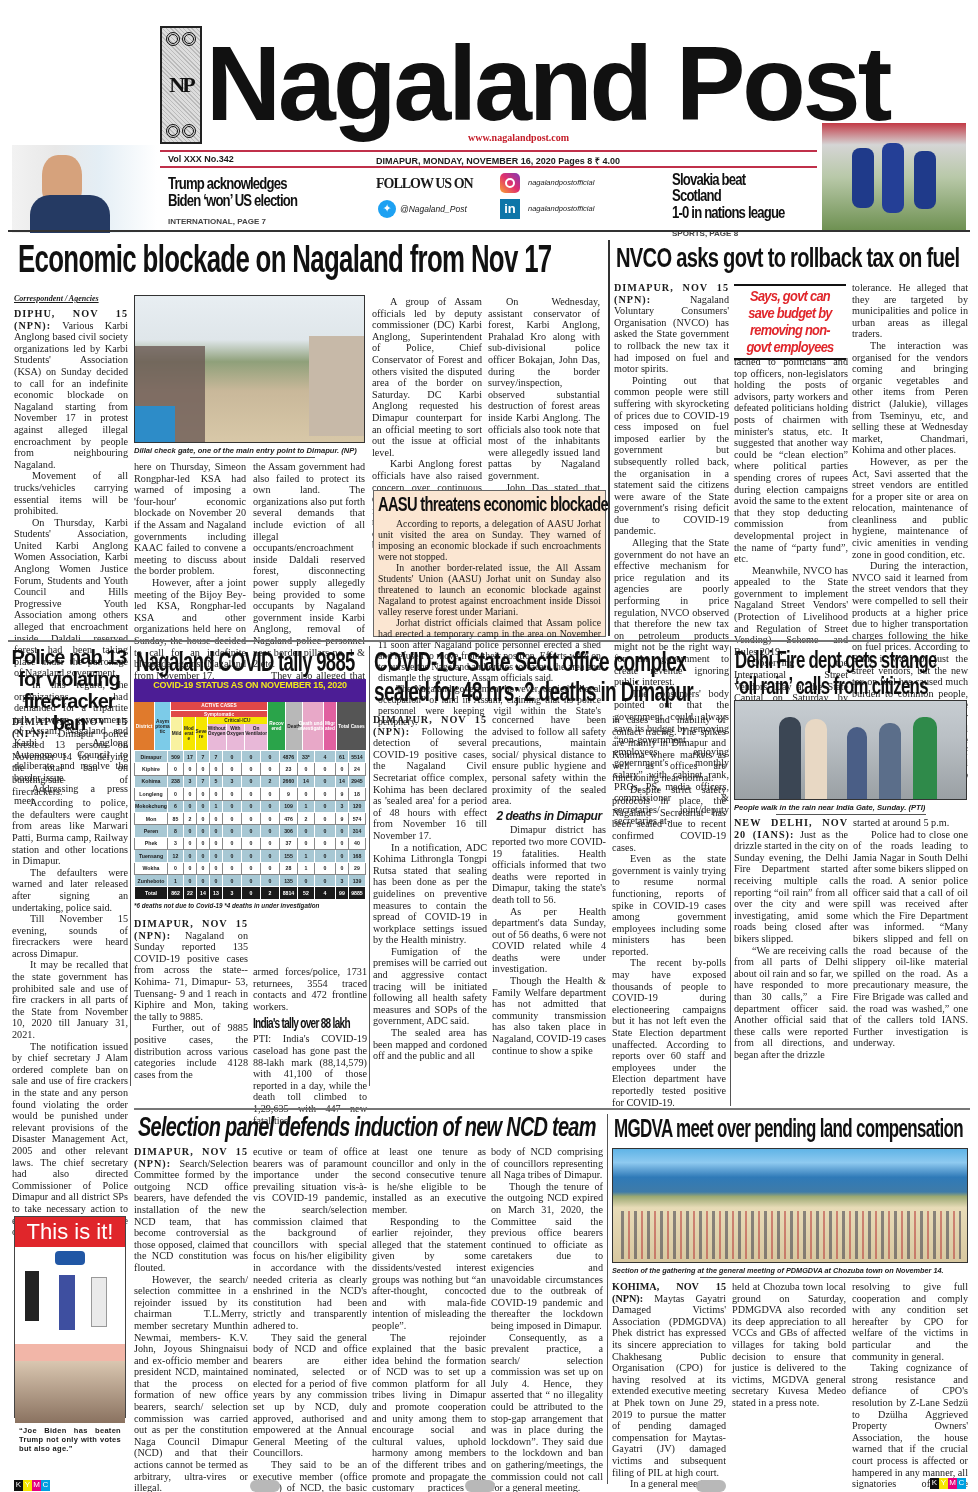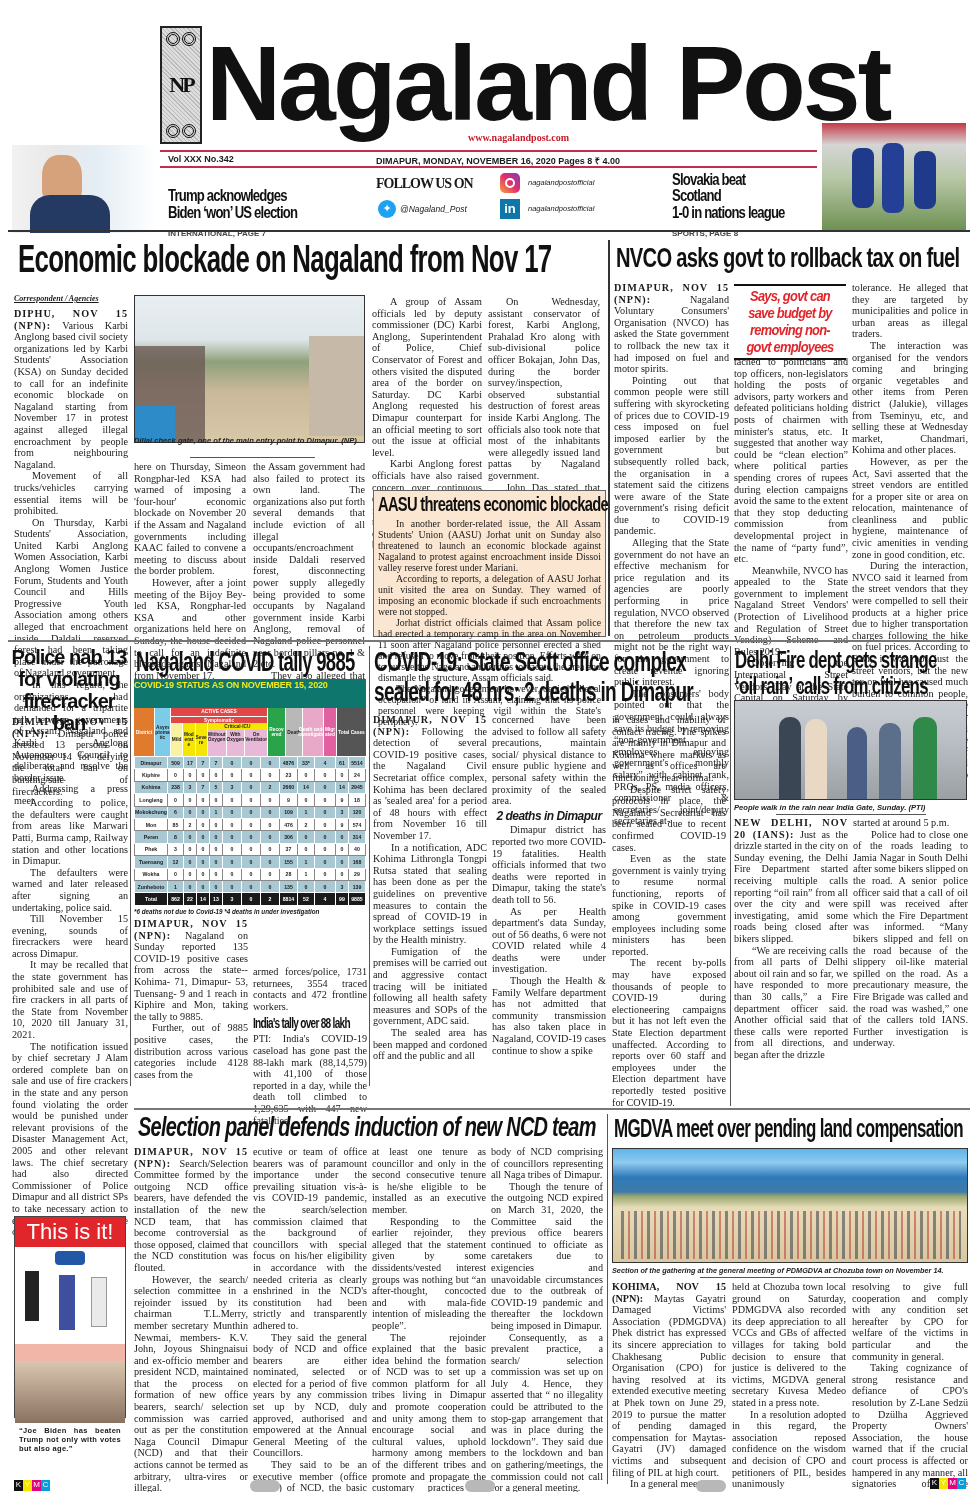--- a/index.html
+++ b/index.html
@@ -44,21 +44,21 @@
     <div style="position:absolute;left:30px;top:25px;width:22px;height:60px;background:#1f3a8a;border-radius:8px"></div>
     <div style="position:absolute;left:60px;top:20px;width:22px;height:70px;background:#243f96;border-radius:8px"></div>
     <div style="position:absolute;left:92px;top:28px;width:22px;height:58px;background:#1f3a8a;border-radius:8px"></div>
   </div>
 
   <div class="rule" style="left:160px;top:150px;width:657px;height:2px;background:#c0304a"></div>
   <div class="abs" style="left:168px;top:154px;font-family:'Liberation Sans',sans-serif;font-size:9px;font-weight:bold">Vol XXX No.342</div>
   <div class="abs" style="left:376px;top:154px;font-family:'Liberation Sans',sans-serif;font-size:9px;font-weight:bold">DIMAPUR, MONDAY, NOVEMBER 16, 2020 Pages 8 ₹ 4.00</div>
   <div class="rule" style="left:160px;top:166px;width:657px;height:2px;background:#c0304a"></div>
 
-  <div class="abs" style="left:168px;top:188px;width:200px">
+  <div class="abs" style="left:168px;top:176px;width:200px">
     <div class="hl" style="font-size:16px;transform:scaleX(0.82)">Trump acknowledges</div>
     <div class="hl" style="font-size:16px;transform:scaleX(0.82);margin-top:1px">Biden ‘won’ US election</div>
     <div style="font-family:'Liberation Sans',sans-serif;font-size:8px;font-weight:bold;color:#444;margin-top:8px">INTERNATIONAL, PAGE 7</div>
   </div>
 
   <div class="abs" style="left:376px;top:172px;width:280px;height:56px">
     <div class="abs" style="left:0;top:4px;font-family:'Liberation Serif',serif;font-weight:bold;font-size:14px;letter-spacing:-1px">FOLLOW US ON</div>
     <div class="abs" style="left:124px;top:1px;width:20px;height:20px;border-radius:5px;background:linear-gradient(45deg,#f9a334,#e1306c,#833ab4)">
         <span style="position:absolute;left:5px;top:5px;width:10px;height:10px;border:2px solid #fff;border-radius:50%"></span>
       </div>
@@ -86,21 +86,21 @@
   <p>On Thursday, Karbi Students' Association, United Karbi Anglong Women Association, Karbi Anglong Women Justice Forum, Students and Youth Council and Hills Progressive Youth Association among others alleged that encroachment inside Daldali reserved forest had been taking place under the patronage of Nagaland government.</p>
   <p>In this regard, the organizations had demanded for a tripartite talk between governments of Assam, Nagaland and Karbi Anglong Autonomous Council to deliberate and resolve the border issue.</p>
   <p>Addressing a press meet</p>
 </div>
 
 <div class="photo" style="left:134px;top:295px;width:231px;height:148px;background:linear-gradient(180deg,#e8eef2 0,#dfe6ea 30%,#8fa07a 45%,#c9b89a 65%,#d8c8a8 100%)">
   <div style="position:absolute;left:0;top:50px;width:70px;height:98px;background:#6b5a55;opacity:.8"></div>
   <div style="position:absolute;left:0;top:110px;width:40px;height:38px;background:#2d8cc8"></div>
   <div style="position:absolute;right:0;top:40px;width:55px;height:100px;background:#c7b9a8"></div>
 </div>
-<div class="abs cap" style="left:134px;top:436px;width:235px">Dillai check gate, one of the main entry point to Dimapur. (NP)</div>
+<div class="abs cap" style="left:134px;top:446px;width:235px">Dillai check gate, one of the main entry point to Dimapur. (NP)</div>
 <div class="rule" style="left:190px;top:457px;width:125px;height:1px"></div>
 
 <div class="abs body" style="left:134px;top:461px;width:112px">
   <p class="first">here on Thursday, Simeon Rongphar-led KSA had warned of imposing a 'four-hour' economic blockade on November 20 if the Assam and Nagaland governments including KAAC failed to convene a meeting to discuss about the border problem.</p>
   <p>However, after a joint meeting of the Bijoy Bey-led KSA, Rongphar-led KSA and other organizations held here on Sunday, the house decided to call for an indefinite blockade against Nagaland from November 17.</p>
   <p>They said that the blockade has been called to protest against unabated illegal encroachment inside Karbi Anglong. They said that the Karbi Anglong Autonomous Council and</p>
 </div>
 <div class="abs body" style="left:253px;top:461px;width:112px">
   <p class="first">the Assam government had also failed to protect its own land. The organizations also put forth several demands that include eviction of all illegal occupants/encroachment inside Daldali reserved forest, disconnecting power supply allegedly being provided to some occupants by Nagaland government inside Karbi Anglong, removal of Nagaland police personnel near border pillars no. 1 &amp; 2 etc.</p>
   <p>They also alleged that encroachment activities by people from neighbouring state had increased since October last. They also alleged that encroachers frequently entered the district's Daldali Reserve Forest to cut down trees.</p>
@@ -110,22 +110,22 @@
   <p>Karbi Anglong forest officials have also raised concern over continuous encroachment by people from Nagaland by removing pillars demarcating the border between the two States.</p>
 </div>
 <div class="abs body" style="left:488px;top:296px;width:112px">
   <p>On Wednesday, assistant conservator of forest, Karbi Anglong, Prahalad Kro along with sub-divisional police officer Bokajan, John Das, during the border survey/inspection, observed substantial destruction of forest areas inside Karbi Anglong. The officials also took note that most of the inhabitants were allegedly issued land pattas by Nagaland government.</p>
   <p>John Das stated that the whole issue needed to be discussed between Assam and Nagaland governments.</p>
 </div>
 
 <div class="abs" style="left:373px;top:490px;width:233px;height:147px;background:#fbe6d2;border:1px solid #666;padding:2px 4px">
   <div class="hl" style="font-size:21px;transform:scaleX(0.7);white-space:nowrap">AASU threatens economic blockade</div>
   <div class="body" style="font-size:9.8px;line-height:11px;margin-top:4px">
+    <p>According to reports, a delegation of AASU Jorhat unit visited the area on Sunday. They warned of imposing an economic blockade if such encroachments were not stopped.</p>
     <p>In another border-related issue, the All Assam Students' Union (AASU) Jorhat unit on Sunday also threatened to launch an economic blockade against Nagaland to protest against encroachment inside Dissoi valley reserve forest under Mariani.</p>
-    <p>According to reports, a delegation of AASU Jorhat unit visited the area on Sunday. They warned of imposing an economic blockade if such encroachments were not stopped.</p>
     <p>Jorhat district officials claimed that Assam police had erected a temporary camp in the area on November 11 soon after Nagaland police personnel erected a shed and refused to move from their position. Efforts were on to pursue the Nagaland authorities to vacate the area and dismantle the structure, Assam officials said.</p>
     <p>The Nagaland government however, denied “illegal occupation” of land in Assam, claiming that its police personnel were keeping vigil within the State's periphery.</p>
   </div>
 </div>
 
 <div class="rule" style="left:608px;top:240px;width:2px;height:396px;background:#333"></div>
 <div class="abs hl" style="left:616px;top:244px;font-size:28px;transform:scaleX(0.72);white-space:nowrap">NVCO asks govt to rollback tax on fuel</div>
 <div class="abs body" style="left:614px;top:282px;width:115px">
   <p class="first"><span class="dl">DIMAPUR, NOV 15 (NPN):</span> <span>Nagaland Voluntary Consumers' Organisation (NVCO) has asked the State government to rollback the new tax it had imposed on fuel and motor spirits.</span></p>
   <p>Pointing out that common people were still suffering with skyrocketing of prices due to COVID-19 cess imposed on fuel imposed earlier by the government but subsequently rolled back, the organisation in a statement said the citizens were aware of the State government's rising deficit due to COVID-19 pandemic.</p>
@@ -169,21 +169,21 @@
     <div style="position:absolute;left:44px;top:28px;width:16px;height:55px;background:#3e4fa0"></div>
     <div style="position:absolute;left:76px;top:30px;width:16px;height:50px;background:#eaeaea;border:1px solid #999"></div>
   </div>
   <div style="font-family:'Liberation Sans',sans-serif;font-size:7.5px;font-weight:bold;padding:3px 4px;text-align:justify;letter-spacing:0.3px">“Joe Biden has beaten Trump not only with votes but also age.”</div>
 </div>
 
 <div class="rule" style="left:130px;top:646px;width:1px;height:440px;background:#555"></div>
 
 <div class="abs hl" style="left:136px;top:648px;font-size:28px;transform:scaleX(0.66);white-space:nowrap">Nagaland COVID tally 9885</div>
 <div class="abs" style="left:134px;top:679px;width:232px">
-  <div style="background:#0f766e;color:#f3e81d;font-family:'Liberation Sans',sans-serif;font-weight:bold;font-size:9px;text-align:left;height:29px;line-height:12px;letter-spacing:-0.2px">COVID-19 STATUS AS ON NOVEMBER 15, 2020</div>
+  <div style="background:#4c1d95;color:#f3e81d;font-family:'Liberation Sans',sans-serif;font-weight:bold;font-size:9px;text-align:center;height:23px;line-height:12px;letter-spacing:-0.2px">COVID-19 STATUS AS ON NOVEMBER 15, 2020</div>
   <div style="display:flex;height:48px;font-family:'Liberation Sans',sans-serif;font-weight:bold;font-size:4.8px;color:#fff;text-align:center">
     <div style="width:21px;background:#e07a2c;display:flex;align-items:center;justify-content:center;border-right:1px solid #fff">District</div>
     <div style="width:16px;background:#7ccbe8;color:#222;display:flex;align-items:center;justify-content:center;border-right:1px solid #fff;word-break:break-all">Asymptomatic</div>
     <div style="width:96px;display:flex;flex-direction:column">
       <div style="background:#e04848;height:8px;line-height:8px">ACTIVE CASES</div>
       <div style="background:#e04848;height:7px;line-height:7px;border-top:1px solid #fff">Symptomatic</div>
       <div style="display:flex;flex:1">
         <div style="width:13px;background:#f9f2a0;color:#222;display:flex;align-items:center;justify-content:center;border-right:1px solid #fff">Mild</div>
         <div style="width:13px;background:#f5e600;color:#222;display:flex;align-items:center;justify-content:center;border-right:1px solid #fff;word-break:break-all">Moderate</div>
         <div style="width:13px;background:#f5e600;color:#222;display:flex;align-items:center;justify-content:center;border-right:1px solid #fff;word-break:break-all">Severe</div>
@@ -496,21 +496,20 @@
   <div style="position:absolute;left:8px;top:62px;width:340px;height:48px;background:repeating-linear-gradient(90deg,#3a3a4a 0 3px,transparent 3px 7px,#b83a3a 7px 9px,transparent 9px 13px);opacity:.55"></div>
 </div>
 <div class="abs cap" style="left:612px;top:1266px;width:360px;font-size:7.3px">Section of the gathering at the general meeting of PDMGDVA at Chozuba town on November 14.</div>
 <div class="rule" style="left:700px;top:1277px;width:180px;height:1px"></div>
 <div class="abs body" style="left:612px;top:1281px;width:114px">
   <p class="first"><span style="font-weight:bold">KOHIMA, NOV 15 (NPN):</span> <span>Maytas Gayatri Damaged Victims' Association (PDMGDVA) Phek district has expressed its sincere appreciation to Chakhesang Public Organisation (CPO) for having resolved at its extended executive meeting at Phek town on June 29, 2019 to pursue the matter of pending damaged compensation for Maytas-Gayatri (JV) damaged victims and subsequent filing of PIL at high court.</span></p>
   <p>In a general meeting</p>
 </div>
 <div class="abs body" style="left:732px;top:1281px;width:114px">
   <p class="first">held at Chozuba town local ground on Saturday, PDMGDVA also recorded its deep appreciation to all VCCs and GBs of affected villages for taking bold decision to ensure that justice is delivered to the victims, MGDVA general secretary Kuvesa Medeo stated in a press note.</p>
-  <p>In a resolution adopted in this regard, the association reposed confidence on the wisdom and decision of CPO and petitioners of PIL, besides unanimously</p>
 </div>
 <div class="abs body" style="left:852px;top:1281px;width:116px">
   <p class="first">resolving to give full cooperation and comply with any condition set hereafter by CPO for welfare of the victims in particular and the community in general.</p>
   <p>Taking cognizance of strong resistance and defiance of CPO's resolution by Z-Lane Sedzü to Dzülha Aggrieved Property Owners' Association, the house warned that if the crucial court process is affected or hampered in any manner, all signatories of the “premeditated”</p>
 
 </div>
 
 <div class="abs" style="left:250px;top:1480px;width:30px;height:12px;border-radius:6px;background:#b8b8b8"></div>
 <div class="abs" style="left:465px;top:1480px;width:30px;height:12px;border-radius:6px;background:#b8b8b8"></div>
 <div class="abs" style="left:696px;top:1480px;width:30px;height:12px;border-radius:6px;background:#b8b8b8"></div>

